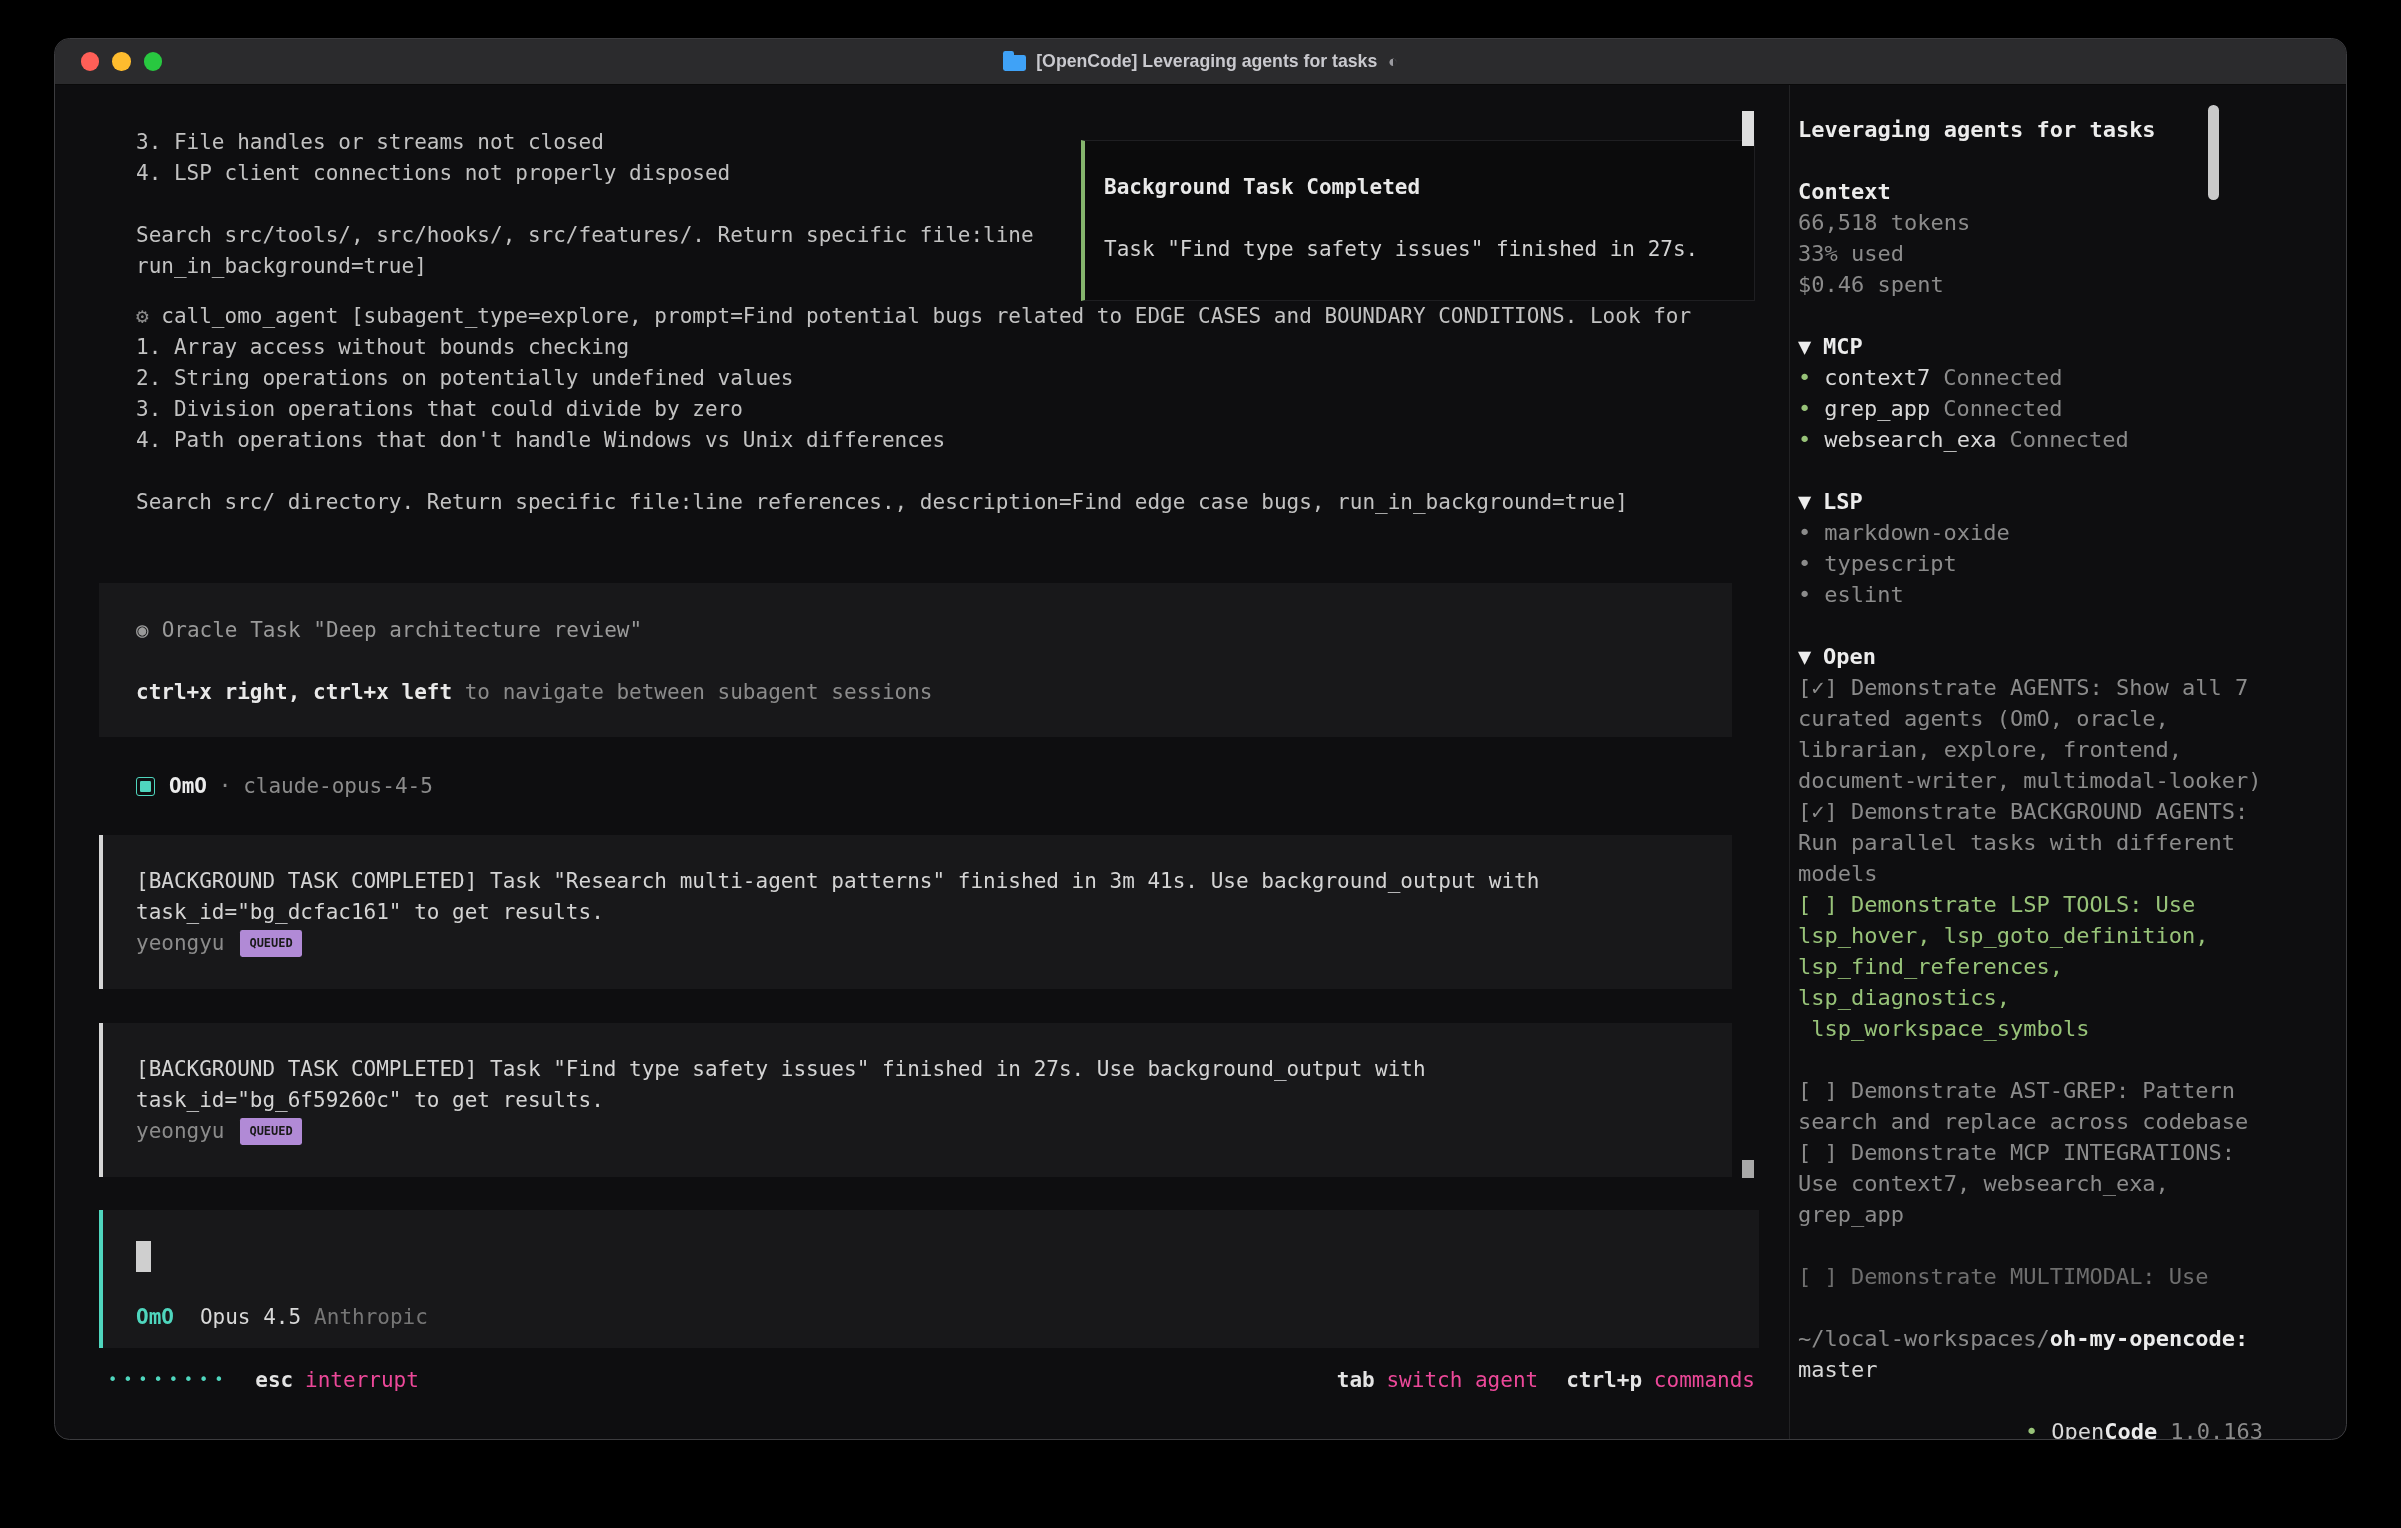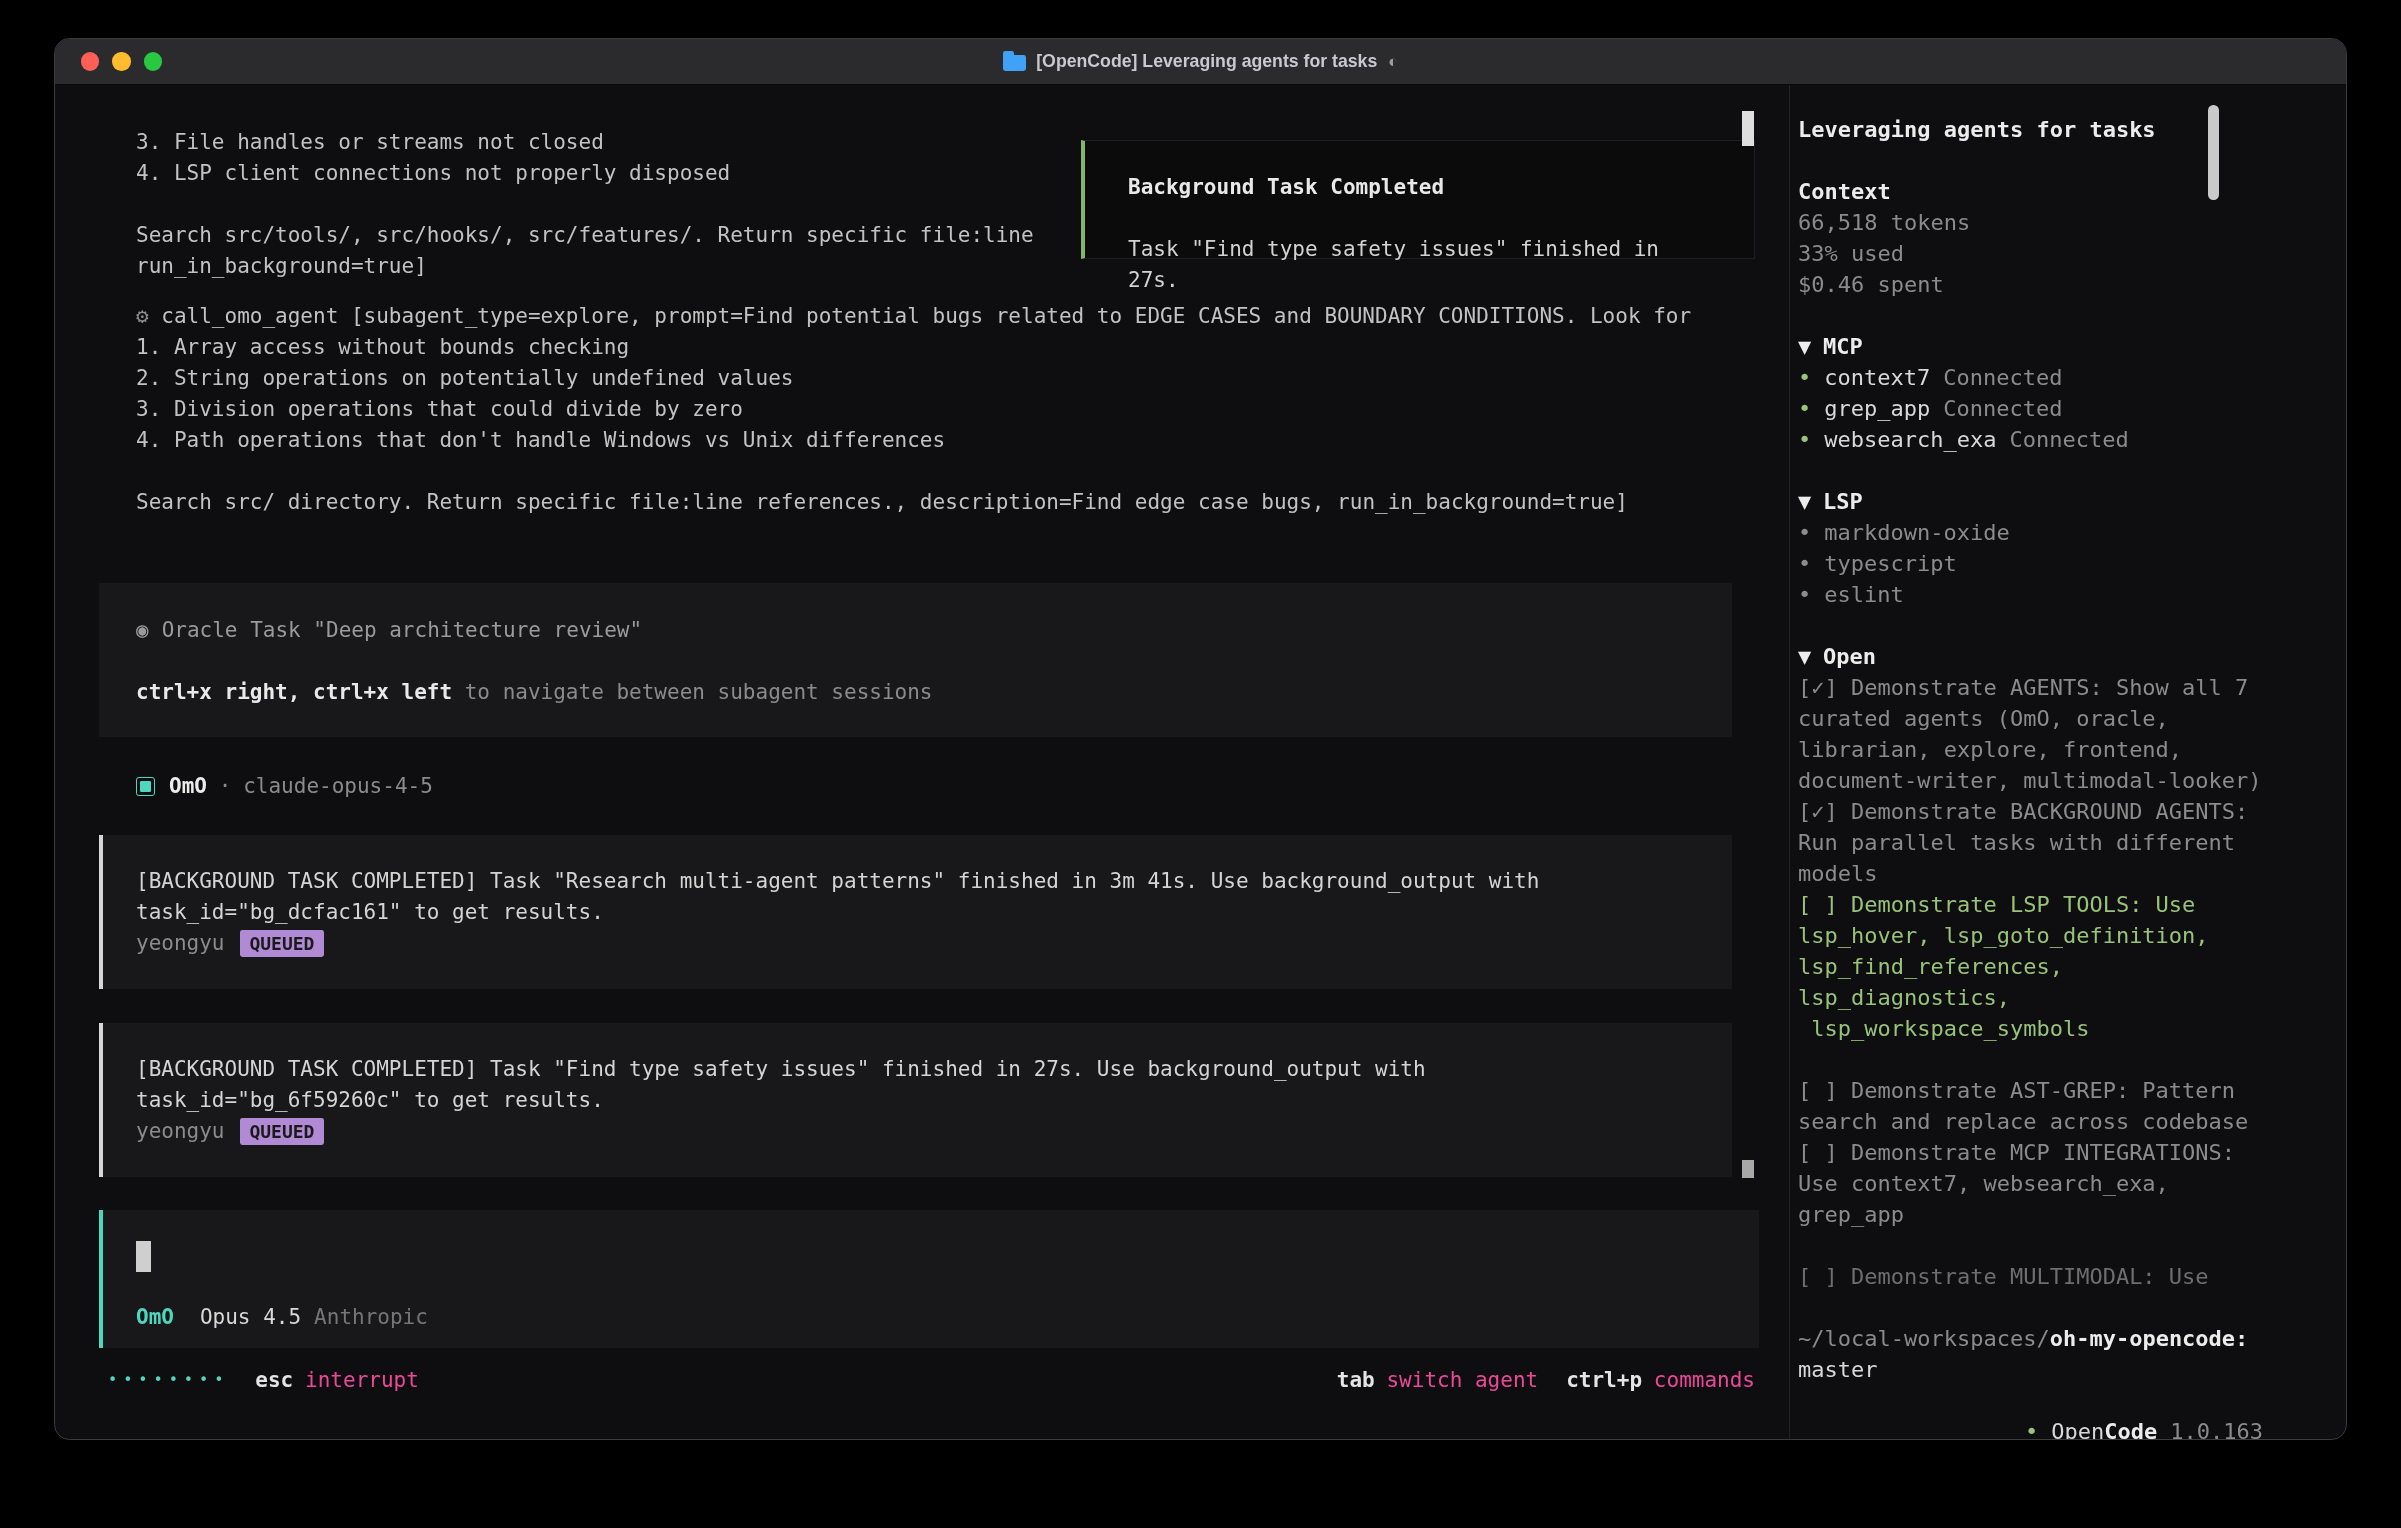--- a/index.html
+++ b/index.html
@@ -26,22 +26,22 @@
 
   
   .content { display:flex; height:1354px; }
   .main { position:relative; width:1734px; height:100%; font-size:21px; line-height:31px; color:#c6c6c6; }
   .sidebar { position:relative; width:474px; height:100%; border-left:1.2px solid #222224;
              padding:29px 0 0 8px; font-size:22px; line-height:31px; color:#8b8b8b; overflow:hidden; }
 
   
   .scrollback { position:absolute; left:81px; top:42px; color:#c2c2c2; }
 
-  .toast { position:absolute; left:1026px; top:55px; width:674px; height:119px; z-index:5;
-           background:#0b0b0c; border:1.2px solid #1f1f22; border-left:4.7px solid #85b56d; padding:31px 43px; }
+  .toast { position:absolute; left:1026px; top:55px; width:674px; height:161px; z-index:5;
+           background:#0b0b0c; border:1.2px solid #1f1f22; border-left:4.7px solid #85b56d; padding:31px 19px; }
   .toast-title { font-weight:bold; color:#e9e9e9; margin-bottom:31px; }
   .toast-body { color:#d2d2d2; }
 
   .toolcall { position:absolute; left:81px; top:216px; }
   .toolcall .gear { position:absolute; left:0; top:0; color:#8b8b8b; }
   .toolcall pre { text-indent:2ch; color:#c2c2c2; }
 
   .oracle { position:absolute; left:44px; top:498px; width:1633px; height:154px;
             background:#18181a; padding:32px 37px; color:#9a9a9a; }
   .oracle-title { margin-bottom:31px; }
@@ -55,21 +55,21 @@
   .agent-name { color:#ececec; font-weight:bold; margin-right:11.8px; }
   .agent-sep { color:#8b8b8b; margin-right:11.8px; }
   .agent-model { color:#8b8b8b; }
 
   .msg { position:absolute; left:44px; width:1633px; height:154px; background:#18181a;
          border-left:4.1px solid #d6d6d6; padding:31px 33px 0 33px; }
   .msg1 { top:750px; } .msg2 { top:938px; }
   .msg-text { white-space:pre-wrap; color:#d4d4d4; }
   .msg-meta { display:flex; align-items:center; color:#8b8b8b; }
   .badge { margin-left:15.4px; background:#b18ad6; color:#1a1a1a; font-weight:bold;
-           font-size:18px; line-height:27px; padding:0 9.5px; border-radius:2.4px; }
+           font-size:12px; line-height:27px; padding:0 9.5px; border-radius:2.4px; }
 
   .inputbox { position:absolute; left:44px; top:1125px; width:1660px; height:138px;
               background:#18181a; border-left:4.1px solid #4fd6be; }
   .cursor { position:absolute; left:33px; top:31px; width:15.4px; height:31px; background:#cfcfcf; }
   .input-meta { position:absolute; left:33px; top:92px; }
   .input-agent { color:#4fd6be; font-weight:bold; margin-right:26px; }
   .input-model { color:#d8d8d8; margin-right:13px; }
   .input-provider { color:#767676; }
 
   .statusbar { position:absolute; left:0; top:1280px; width:100%; height:31px;

